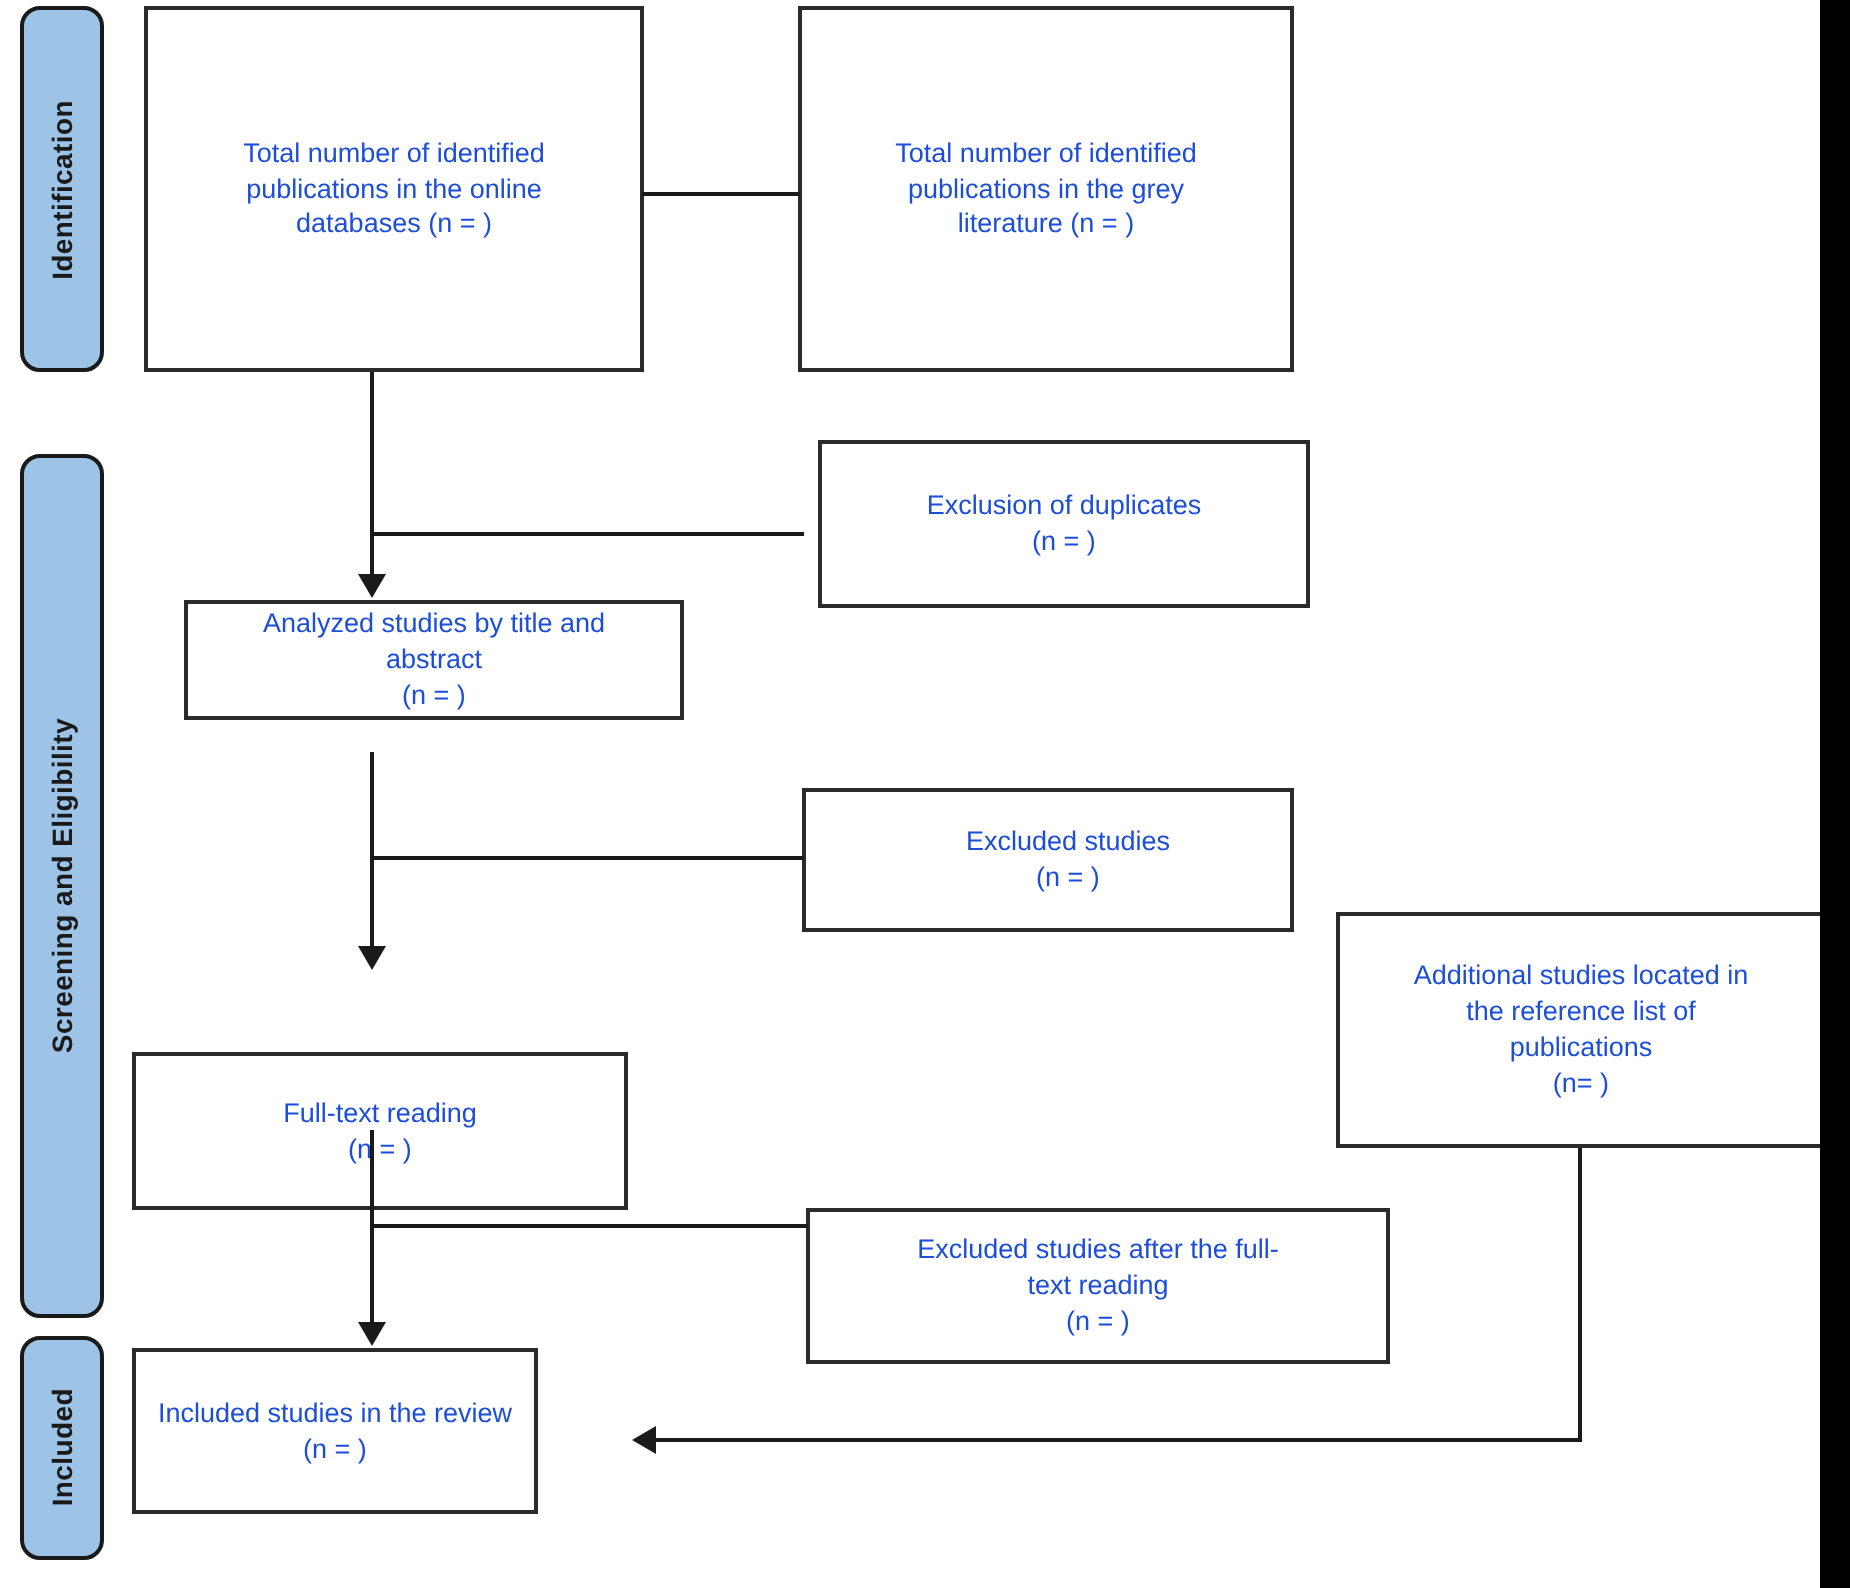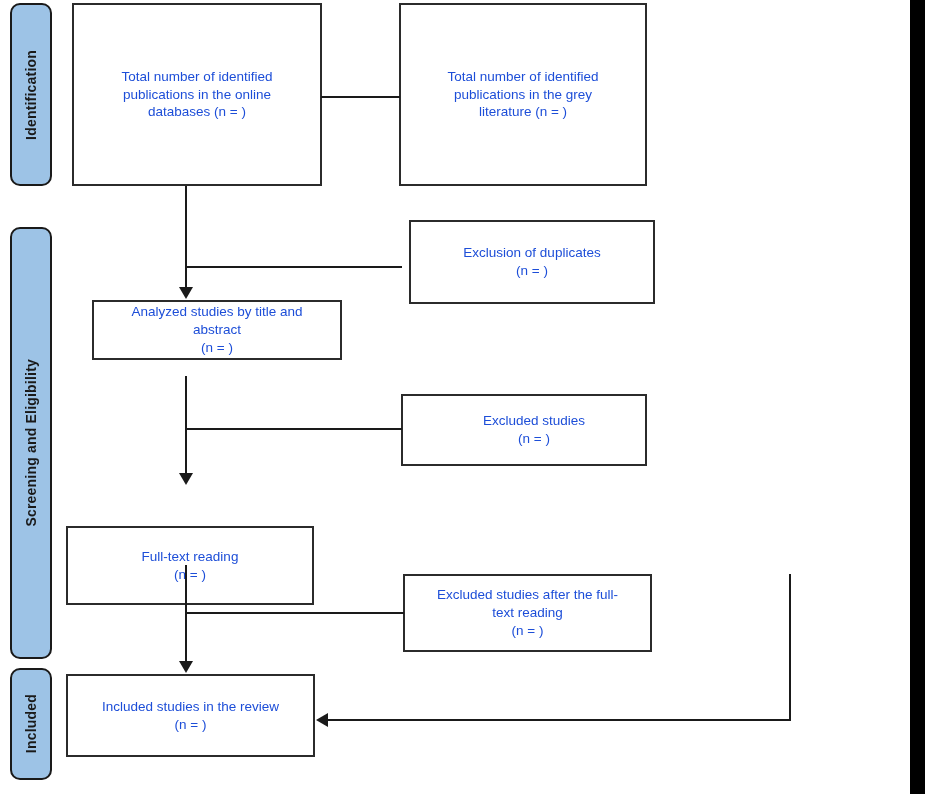--- a/index.html
+++ b/index.html
@@ -132,28 +132,34 @@
   <div class="node" style="left:401px; top:394px; width:246px; height:72px;padding-left:28px;">
     <span class="node-text">Excluded studies
 (n = )</span>
   </div>
 
   <div class="node" style="left:66px; top:486px; width:248px; height:79px;margin-top:40px;">
     <span class="node-text">Full-text reading
 (n = )</span>
   </div>
 
+  <div class="node" style="left:668px; top:456px; width:245px; height:118px;">
+    <span class="node-text">Additional studies located in
+the reference list of
+publications
+(n= )</span>
+  </div>
 
-  <div class="node" style="left:403px; top:574px; width:249px; height:78px;">
+  <div class="node" style="left:403px; top:604px; width:292px; height:78px;">
     <span class="node-text">Excluded studies after the full-
 text reading
 (n = )</span>
   </div>
 
-  <div class="node" style="left:66px; top:674px; width:249px; height:83px;">
+  <div class="node" style="left:66px; top:674px; width:203px; height:83px;">
     <span class="node-text">Included studies in the review
 (n = )</span>
   </div>
 
   <div class="conn h" style="left:321px; top:96px; width:79px;"></div>
 
   <div class="conn v" style="left:185px; top:186px; height:102px;"></div>
   <div class="arrow-down" style="left:179px; top:287px;"></div>
 
   <div class="conn h" style="left:186px; top:266px; width:216px;"></div>

